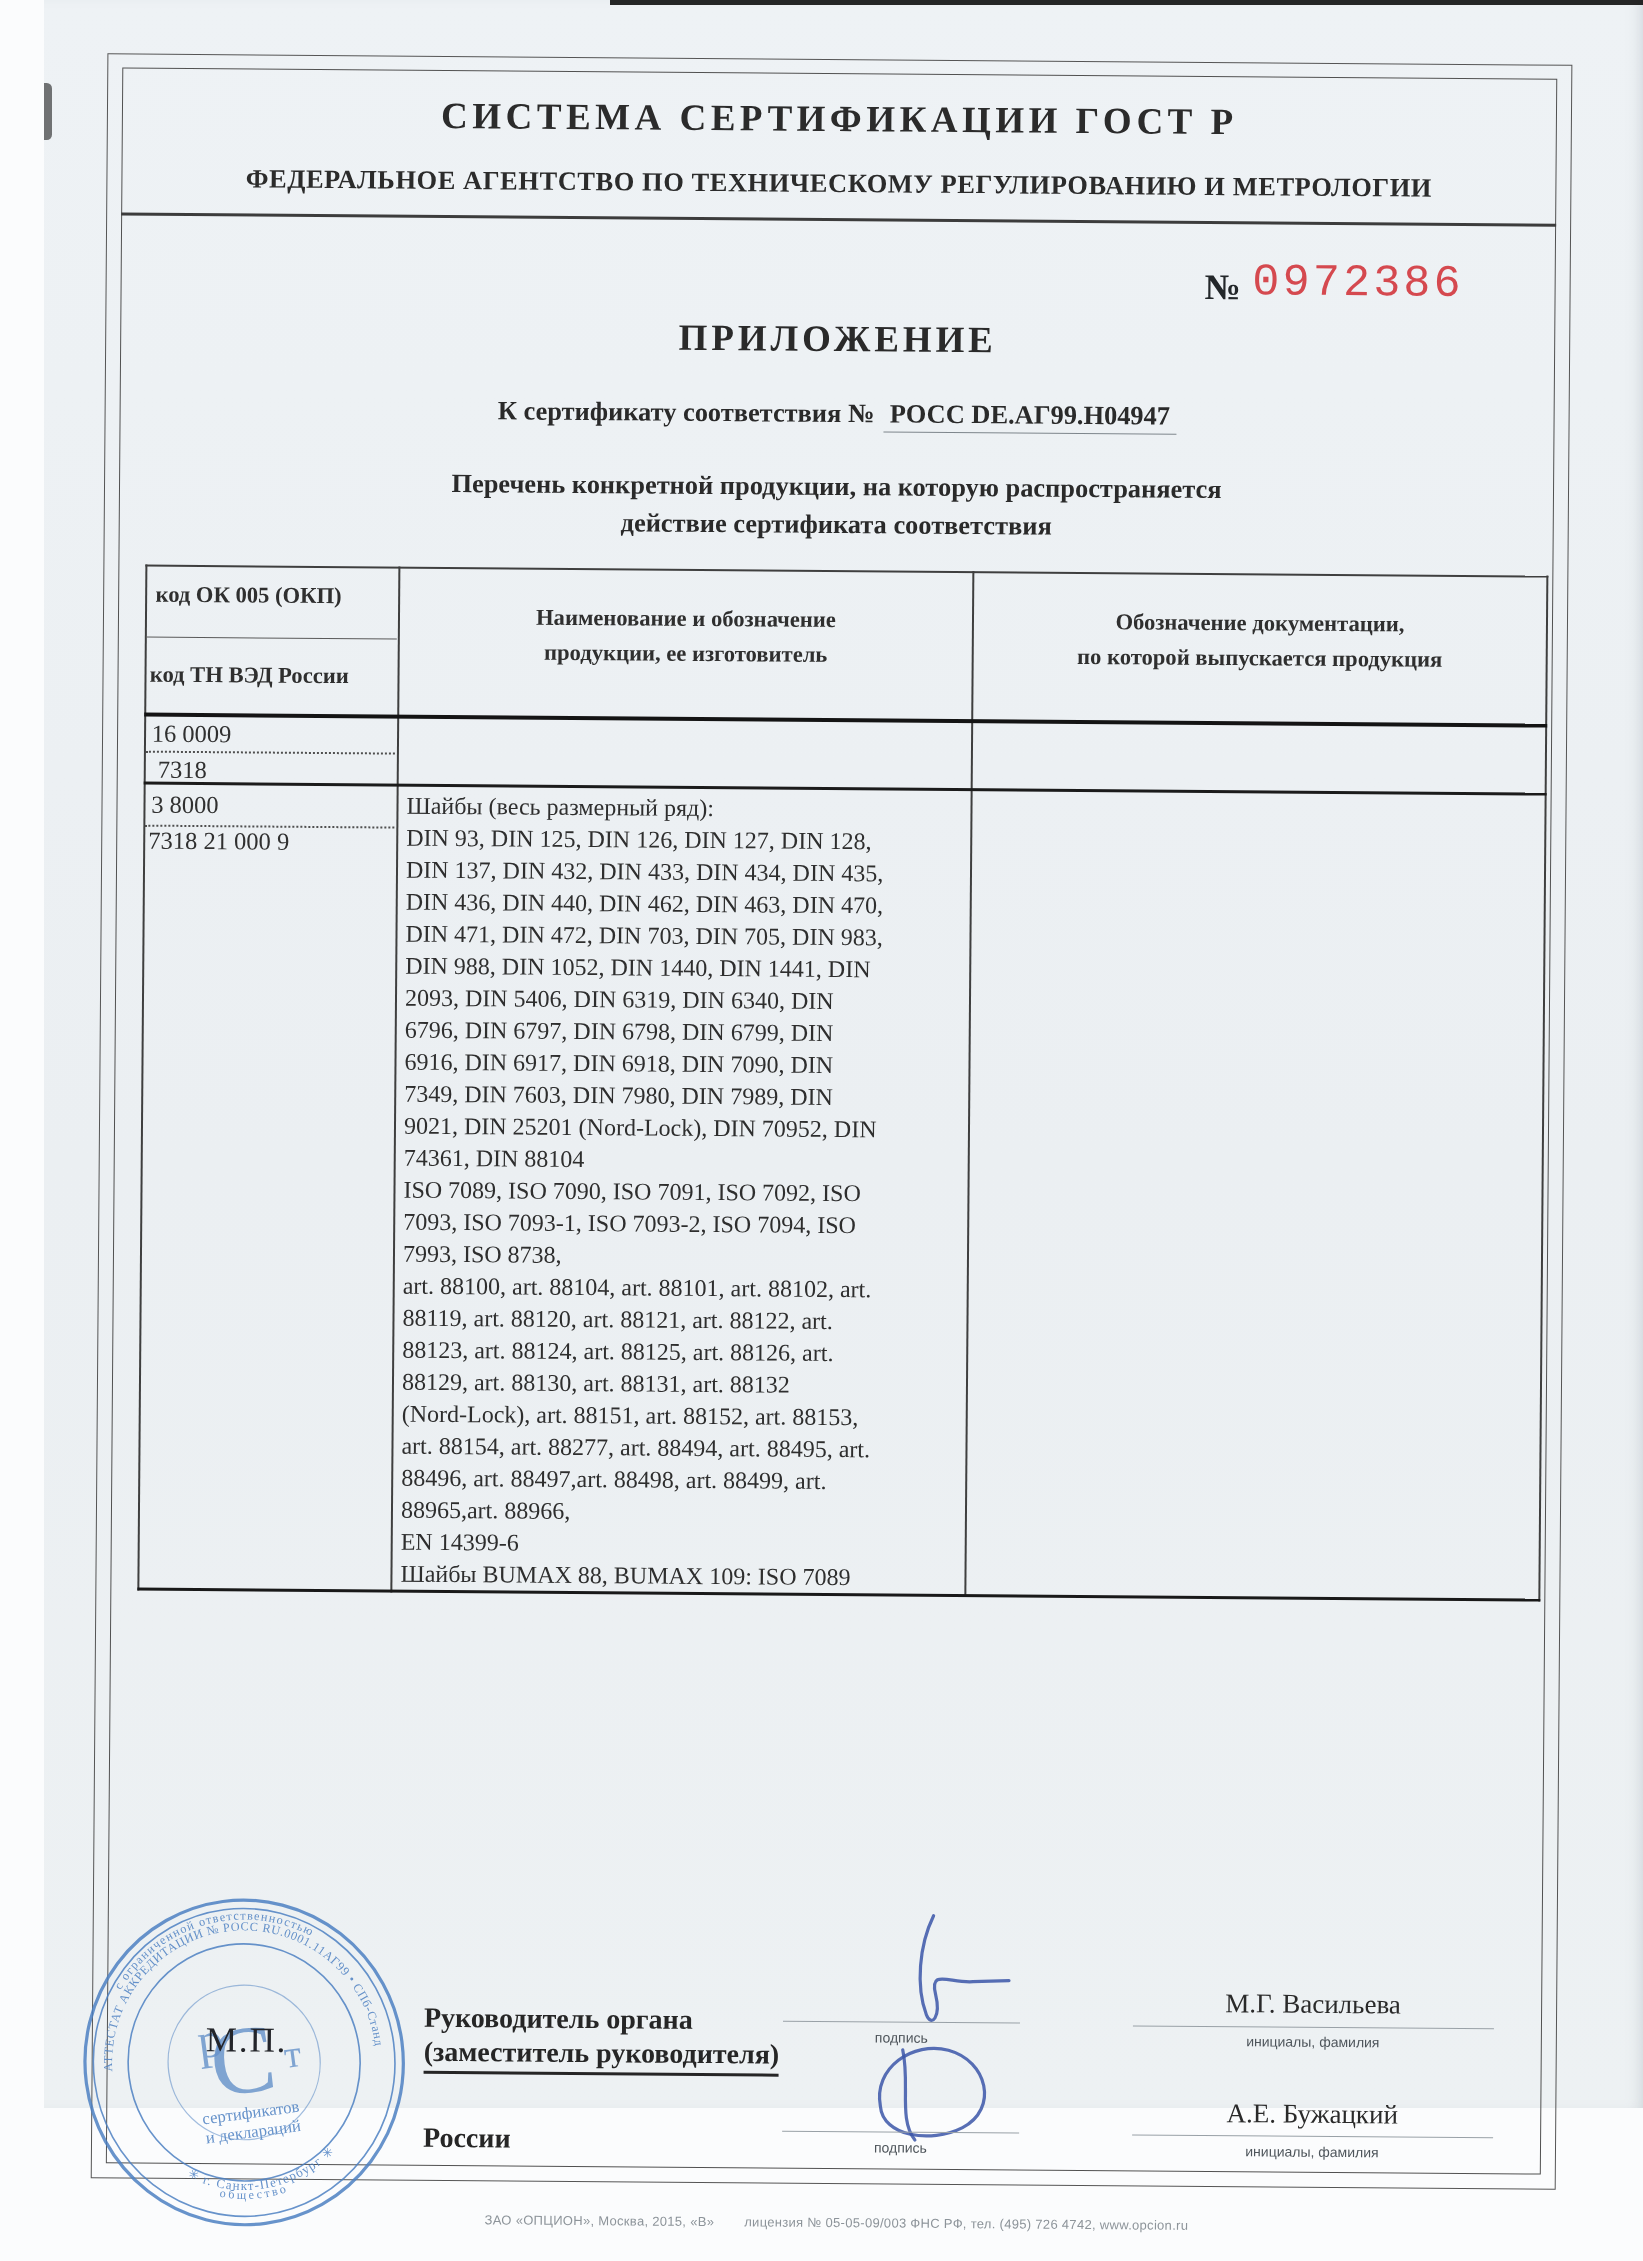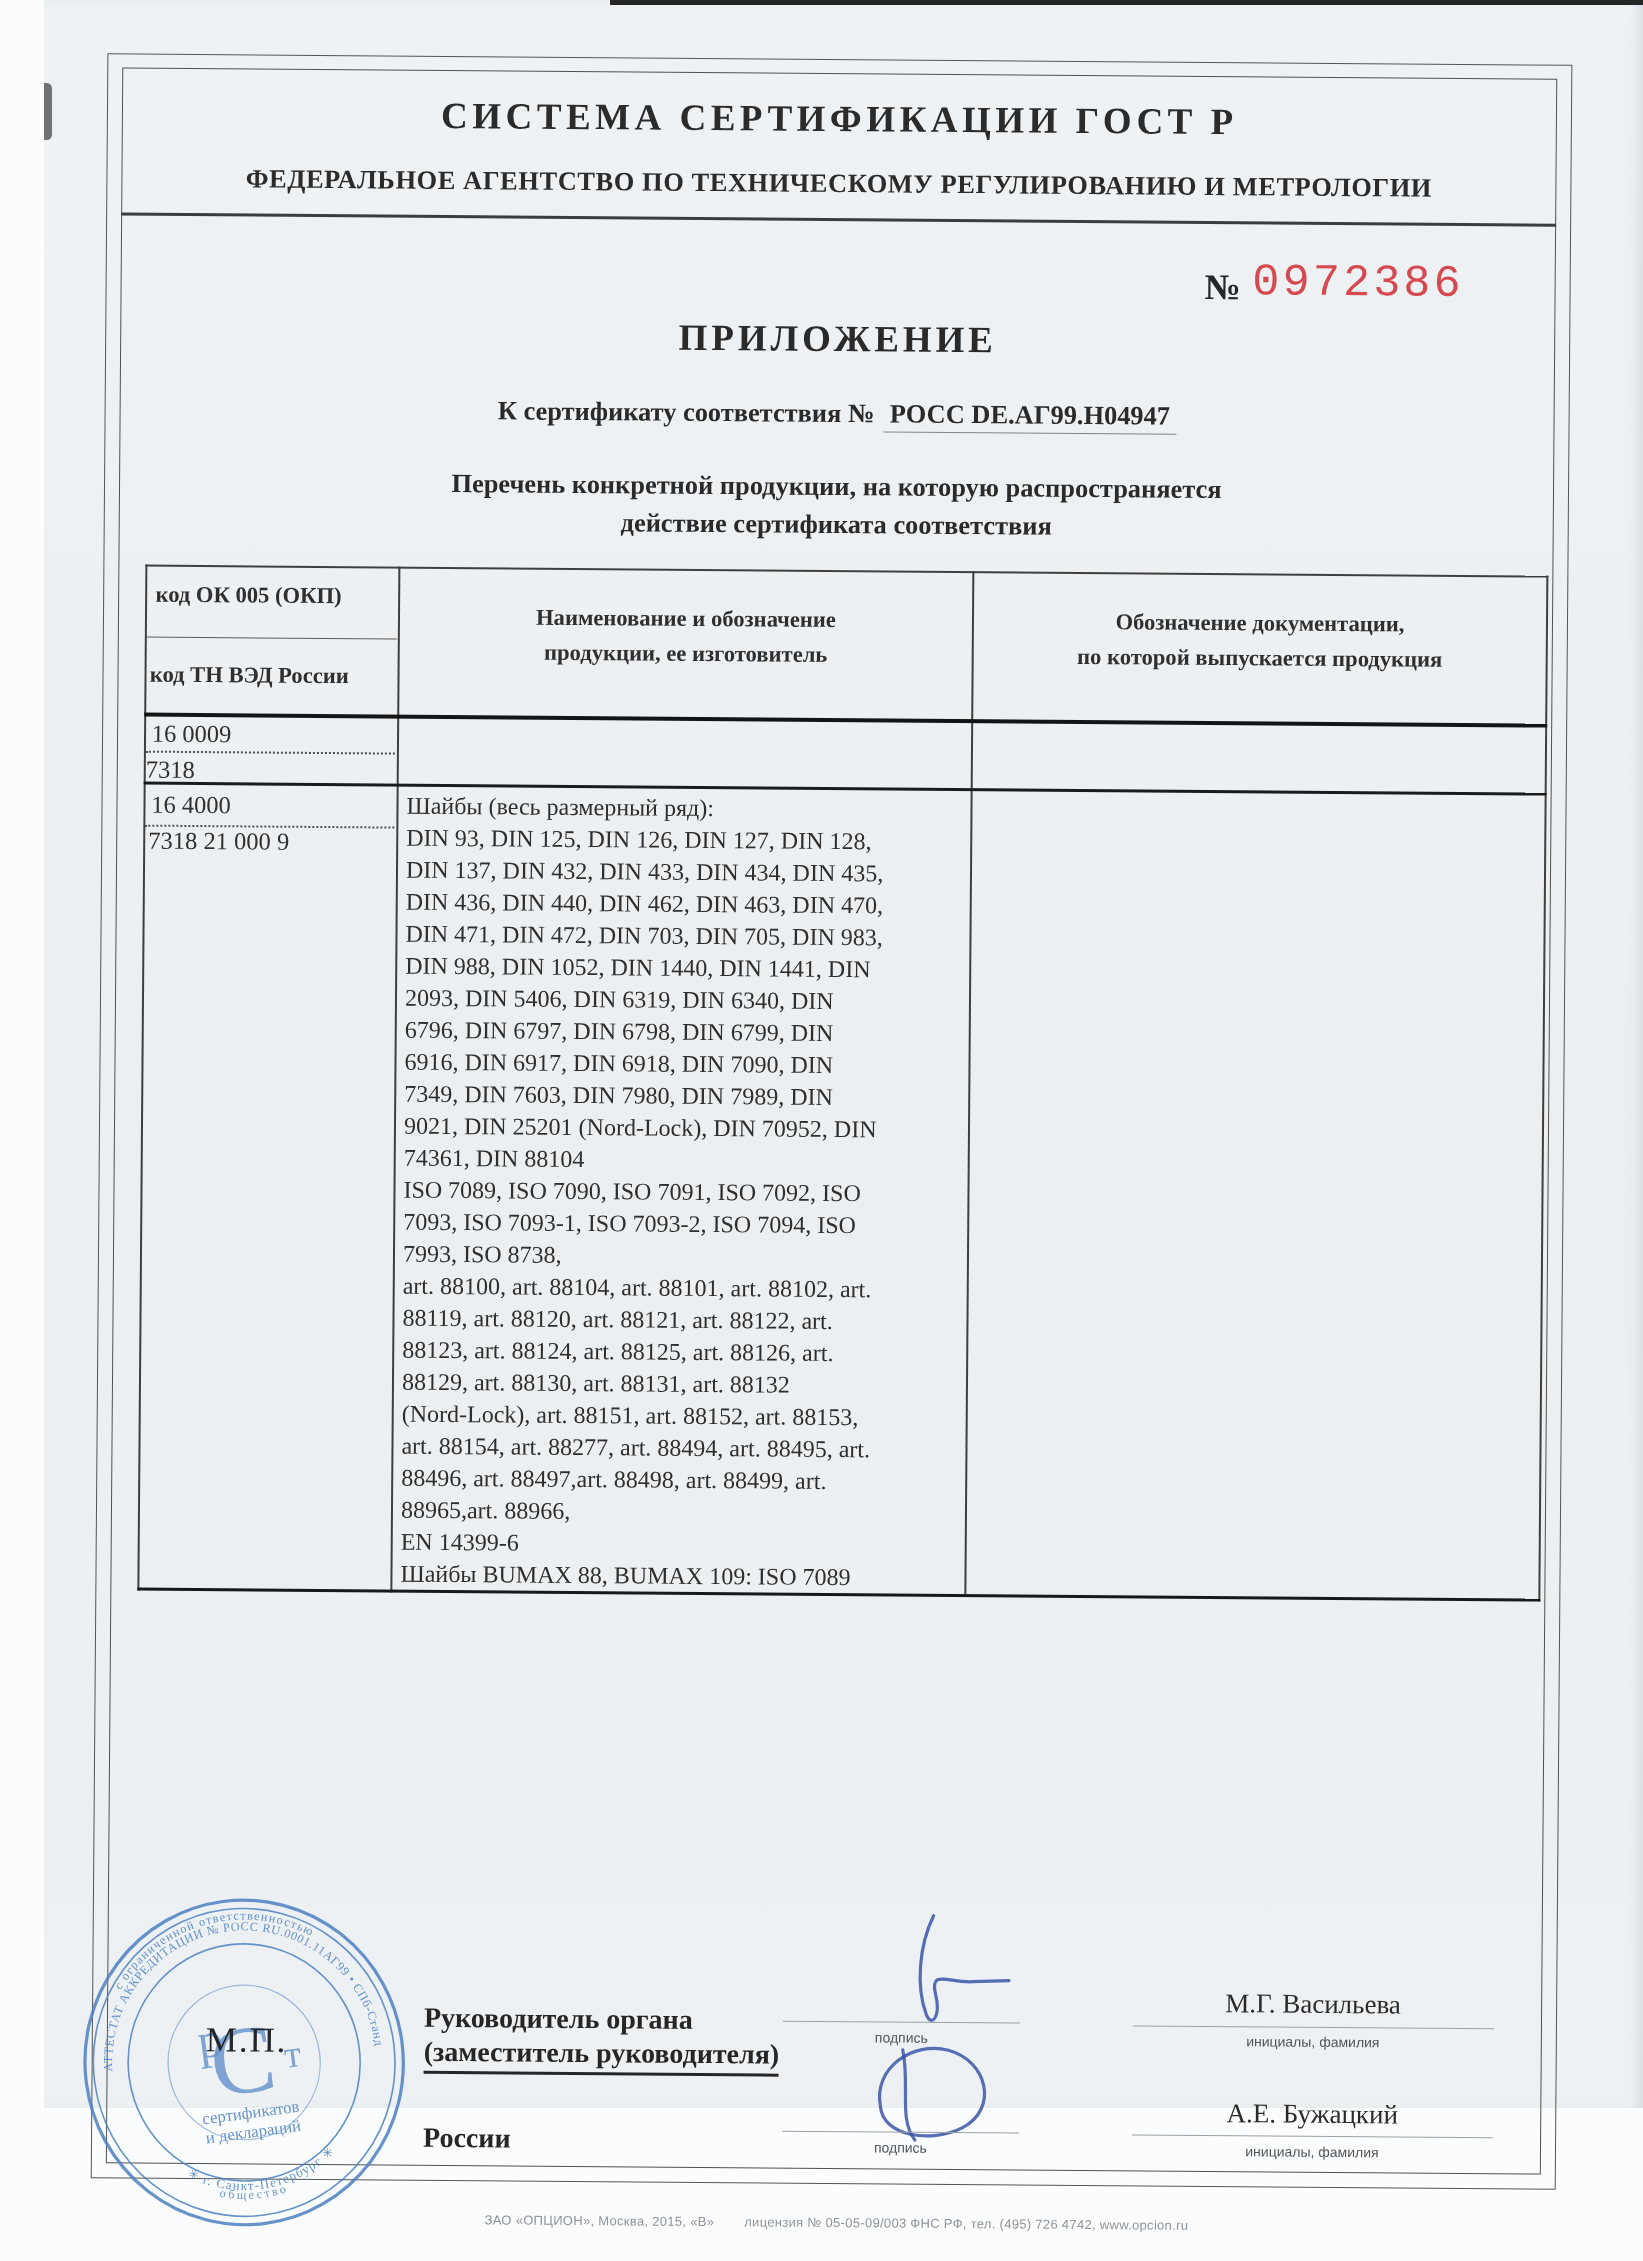--- a/index.html
+++ b/index.html
@@ -46,21 +46,21 @@
   .dotted{position:absolute;height:0;border-top:2.6px dotted #4f4f4f;}
   .dot1{left:1.9px;top:186px;width:249px;}
   .dot2{left:1.9px;top:260px;width:249px;}
   .th{position:absolute;font-size:22.6px;font-weight:bold;color:#2f2f2f;}
   .th-c1t{left:10.3px;top:17px;}
   .th-c1b{left:5.2px;top:97px;}
   .th-c2,.th-c3{width:572px;text-align:center;}
   .th-c2{left:255px;} .th-c3{left:829px;}
   .l1{top:37px;} .l2{top:72px;}
   .td{position:absolute;font-size:24.5px;color:#303030;}
-  .r1-okp{left:7.7px;top:155px;} .r1-tn{left:2px;top:191px;}
+  .r1-okp{left:7.7px;top:155px;} .r1-tn{left:14px;top:191px;}
   .r2-okp{left:7.7px;top:226px;} .r2-tn{left:5.2px;top:262px;}
   .cell-product{left:263px;top:223px;width:556px;font-size:24px;line-height:32px;white-space:pre-line;color:#2e2e2e;}
 
   .stamp{left:40px;top:1896px;width:335px;height:342px;position:absolute;}
   .stamp ellipse{stroke:var(--ink);fill:none;}
   .stamp text{fill:var(--ink);font-family:"Liberation Serif",serif;}
   .mp{left:169px;top:2025px;font-size:35px;color:#23252a;letter-spacing:1.9px;font-weight:500;}
   .role{left:387px;font-size:28px;font-weight:bold;color:#262626;}
   .role1a{top:2005px;}
   .role1b{top:2039px;border-bottom:3.2px solid #262626;padding-bottom:3.2px;}
@@ -129,21 +129,21 @@
       <div class="th th-c1t">код ОК 005 (ОКП)</div>
       <div class="th th-c1b">код ТН ВЭД России</div>
       <div class="th th-c2 l1">Наименование и обозначение</div>
       <div class="th th-c2 l2">продукции, ее изготовитель</div>
       <div class="th th-c3 l1">Обозначение документации,</div>
       <div class="th th-c3 l2">по которой выпускается продукция</div>
 
       <div class="td r1-okp">16 0009</div>
       <div class="td r1-tn">7318</div>
 
-      <div class="td r2-okp">16 4000</div>
+      <div class="td r2-okp">3 8000</div>
       <div class="td r2-tn">7318 21 000 9</div>
       <div class="td cell-product">Шайбы (весь размерный ряд):
 DIN 93, DIN 125, DIN 126, DIN 127, DIN 128,
 DIN 137, DIN 432, DIN 433, DIN 434, DIN 435,
 DIN 436, DIN 440, DIN 462, DIN 463, DIN 470,
 DIN 471, DIN 472, DIN 703, DIN 705, DIN 983,
 DIN 988, DIN 1052, DIN 1440, DIN 1441, DIN
 2093, DIN 5406, DIN 6319, DIN 6340, DIN
 6796, DIN 6797, DIN 6798, DIN 6799, DIN
 6916, DIN 6917, DIN 6918, DIN 7090, DIN

